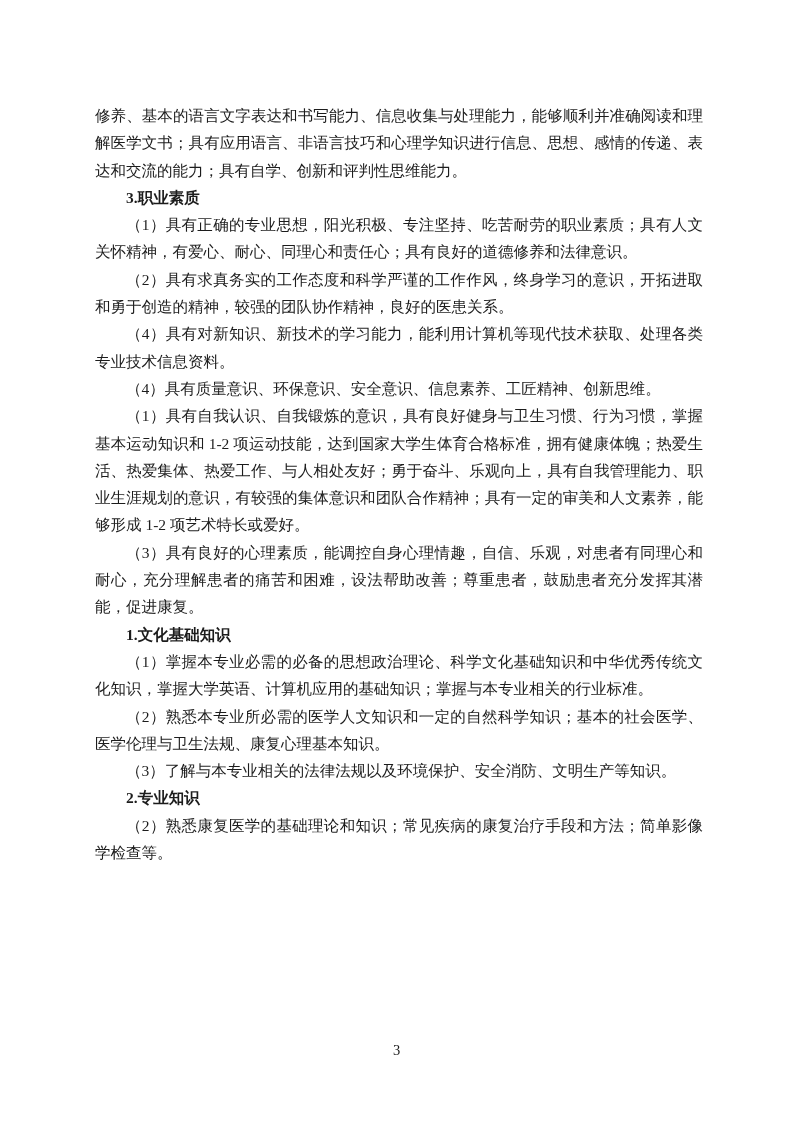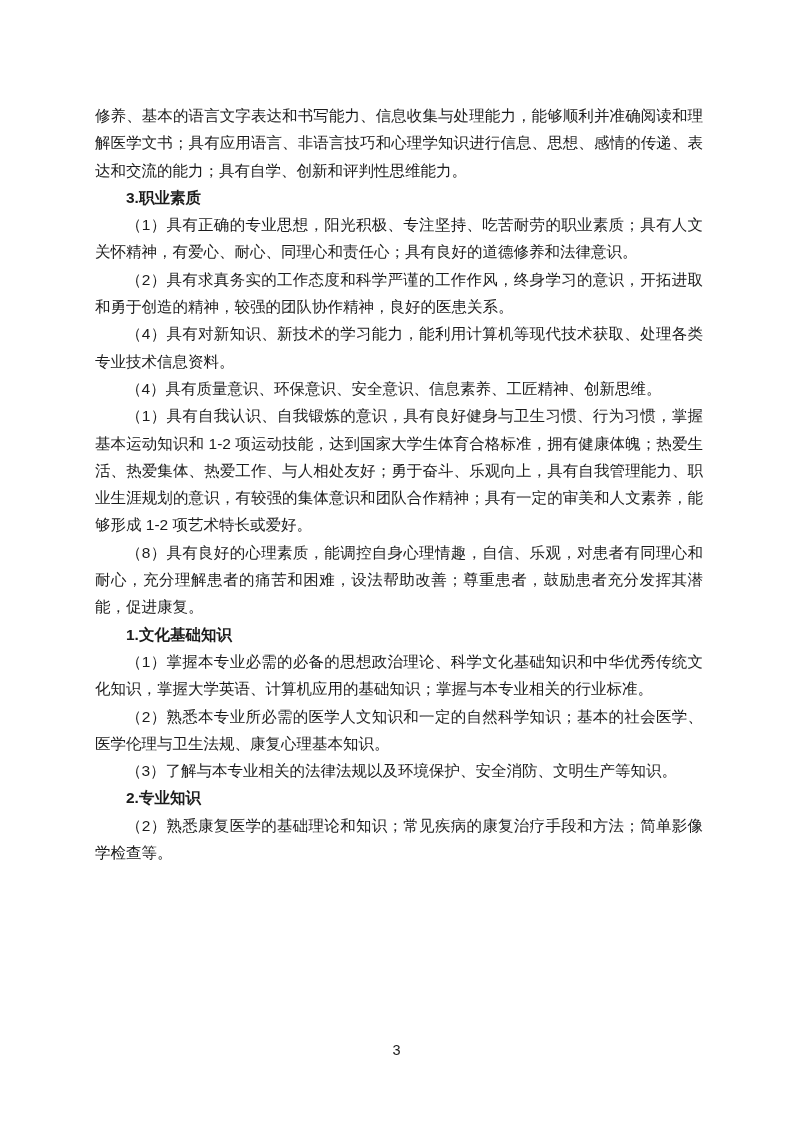--- a/index.html
+++ b/index.html
@@ -6,21 +6,21 @@
     margin: 0;
     padding: 0;
     background: #ffffff;
   }
   .page {
     position: relative;
     width: 793px;
     height: 1122px;
     background: #ffffff;
     overflow: hidden;
-    font-family: Liberation Sans, sans-serif;
+    font-family: Liberation Serif, serif;
     color: #1c1c1c;
   }
   .content {
     position: absolute;
     left: 95px;
     top: 102px;
     width: 608px;
     font-size: 15.5px;
     line-height: 27.3px;
     text-align: justify;
@@ -56,21 +56,21 @@
 
 <div class="page">
   <div class="content">
     <p class="para no-indent">修养、基本的语言文字表达和书写能力、信息收集与处理能力，能够顺利并准确阅读和理解医学文书；具有应用语言、非语言技巧和心理学知识进行信息、思想、感情的传递、表达和交流的能力；具有自学、创新和评判性思维能力。</p>
     <p class="heading">3.职业素质</p>
     <p class="para">（1）具有正确的专业思想，阳光积极、专注坚持、吃苦耐劳的职业素质；具有人文关怀精神，有爱心、耐心、同理心和责任心；具有良好的道德修养和法律意识。</p>
     <p class="para">（2）具有求真务实的工作态度和科学严谨的工作作风，终身学习的意识，开拓进取和勇于创造的精神，较强的团队协作精神，良好的医患关系。</p>
     <p class="para">（4）具有对新知识、新技术的学习能力，能利用计算机等现代技术获取、处理各类专业技术信息资料。</p>
     <p class="para">（4）具有质量意识、环保意识、安全意识、信息素养、工匠精神、创新思维。</p>
     <p class="para">（1）具有自我认识、自我锻炼的意识，具有良好健身与卫生习惯、行为习惯，掌握基本运动知识和 1-2 项运动技能，达到国家大学生体育合格标准，拥有健康体魄；热爱生活、热爱集体、热爱工作、与人相处友好；勇于奋斗、乐观向上，具有自我管理能力、职业生涯规划的意识，有较强的集体意识和团队合作精神；具有一定的审美和人文素养，能够形成 1-2 项艺术特长或爱好。</p>
-    <p class="para">（8）具有良好的心理素质，能调控自身心理情趣，自信、乐观，对患者有同理心和耐心，充分理解患者的痛苦和困难，设法帮助改善；尊重患者，鼓励患者充分发挥其潜能，促进康复。</p>
+    <p class="para">（3）具有良好的心理素质，能调控自身心理情趣，自信、乐观，对患者有同理心和耐心，充分理解患者的痛苦和困难，设法帮助改善；尊重患者，鼓励患者充分发挥其潜能，促进康复。</p>
     <p class="heading">1.文化基础知识</p>
     <p class="para">（1）掌握本专业必需的必备的思想政治理论、科学文化基础知识和中华优秀传统文化知识，掌握大学英语、计算机应用的基础知识；掌握与本专业相关的行业标准。</p>
     <p class="para">（2）熟悉本专业所必需的医学人文知识和一定的自然科学知识；基本的社会医学、医学伦理与卫生法规、康复心理基本知识。</p>
     <p class="para">（3）了解与本专业相关的法律法规以及环境保护、安全消防、文明生产等知识。</p>
     <p class="heading">2.专业知识</p>
     <p class="para">（2）熟悉康复医学的基础理论和知识；常见疾病的康复治疗手段和方法；简单影像学检查等。</p>
   </div>
   <div class="footer">3</div>
 </div>
 

